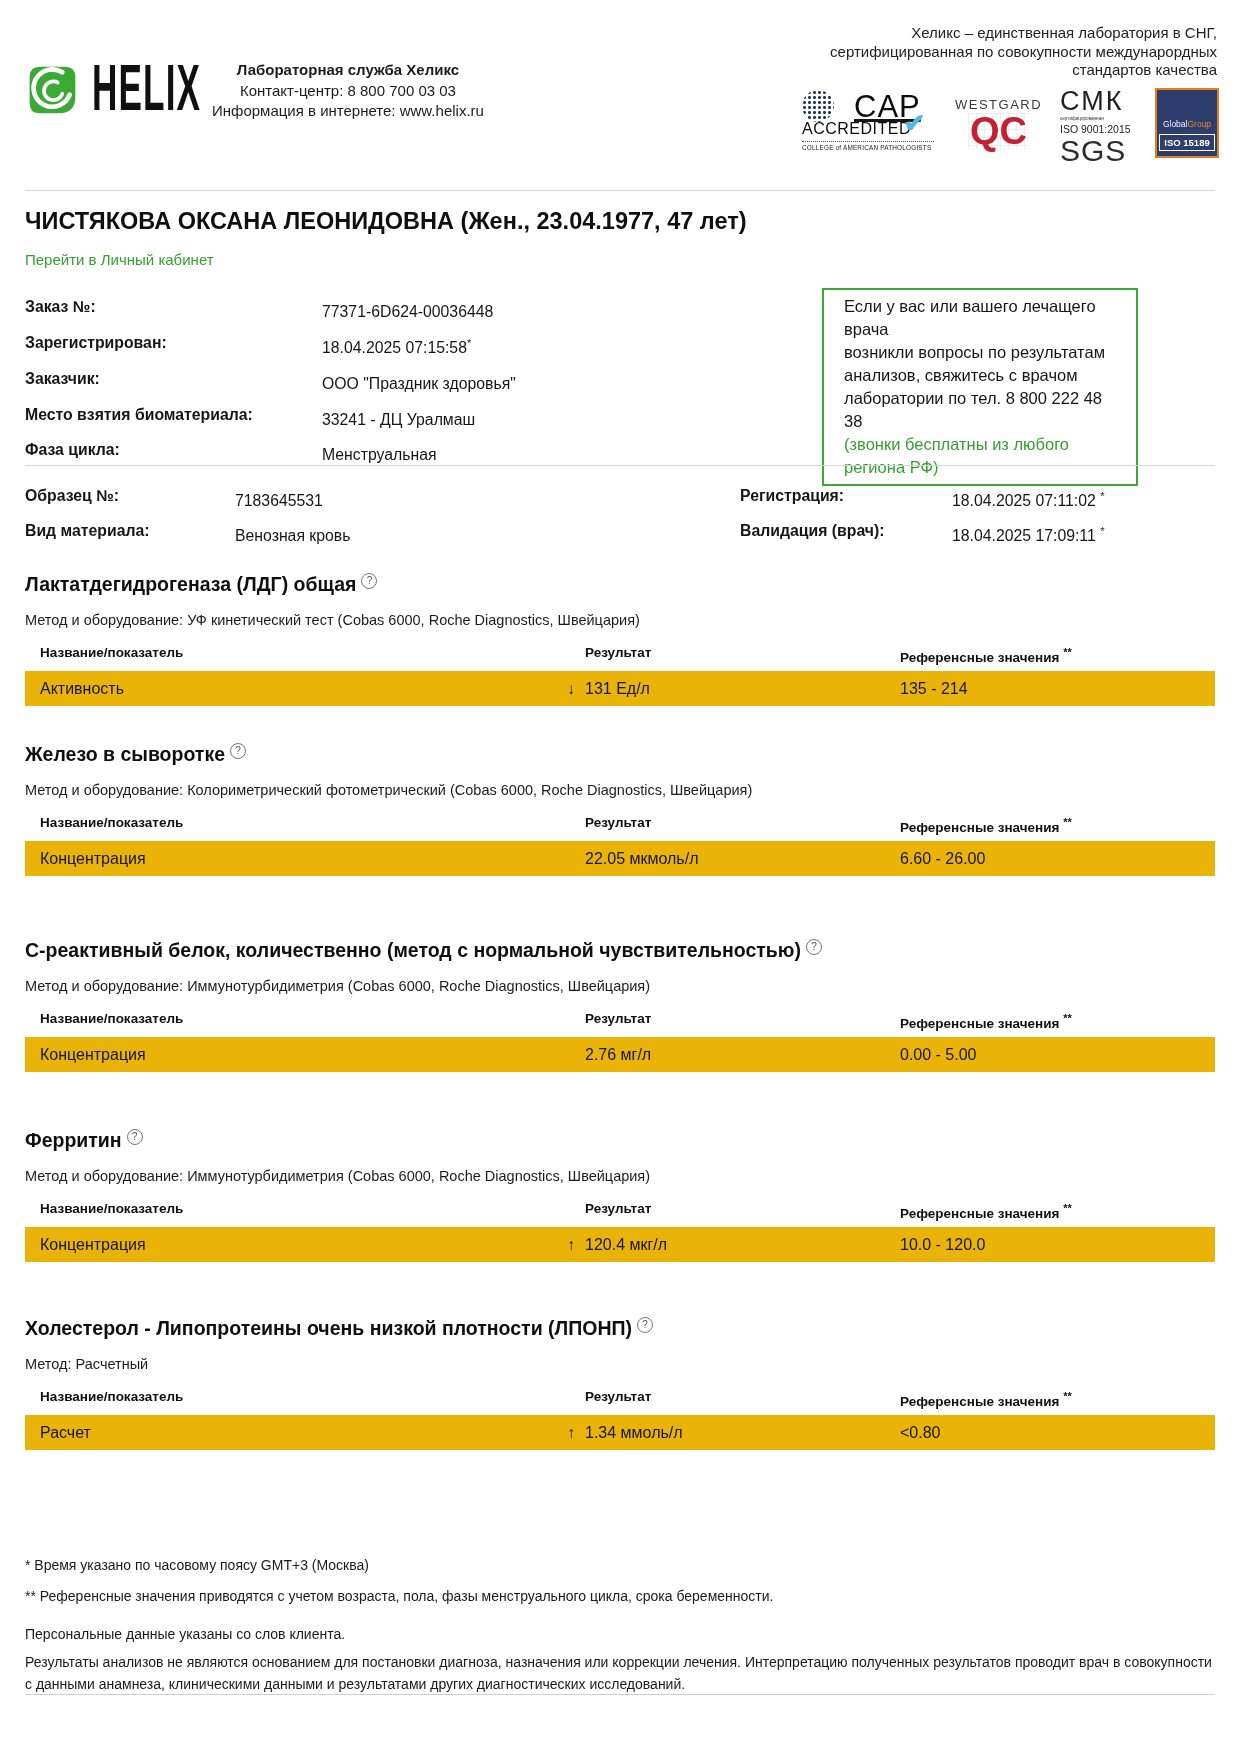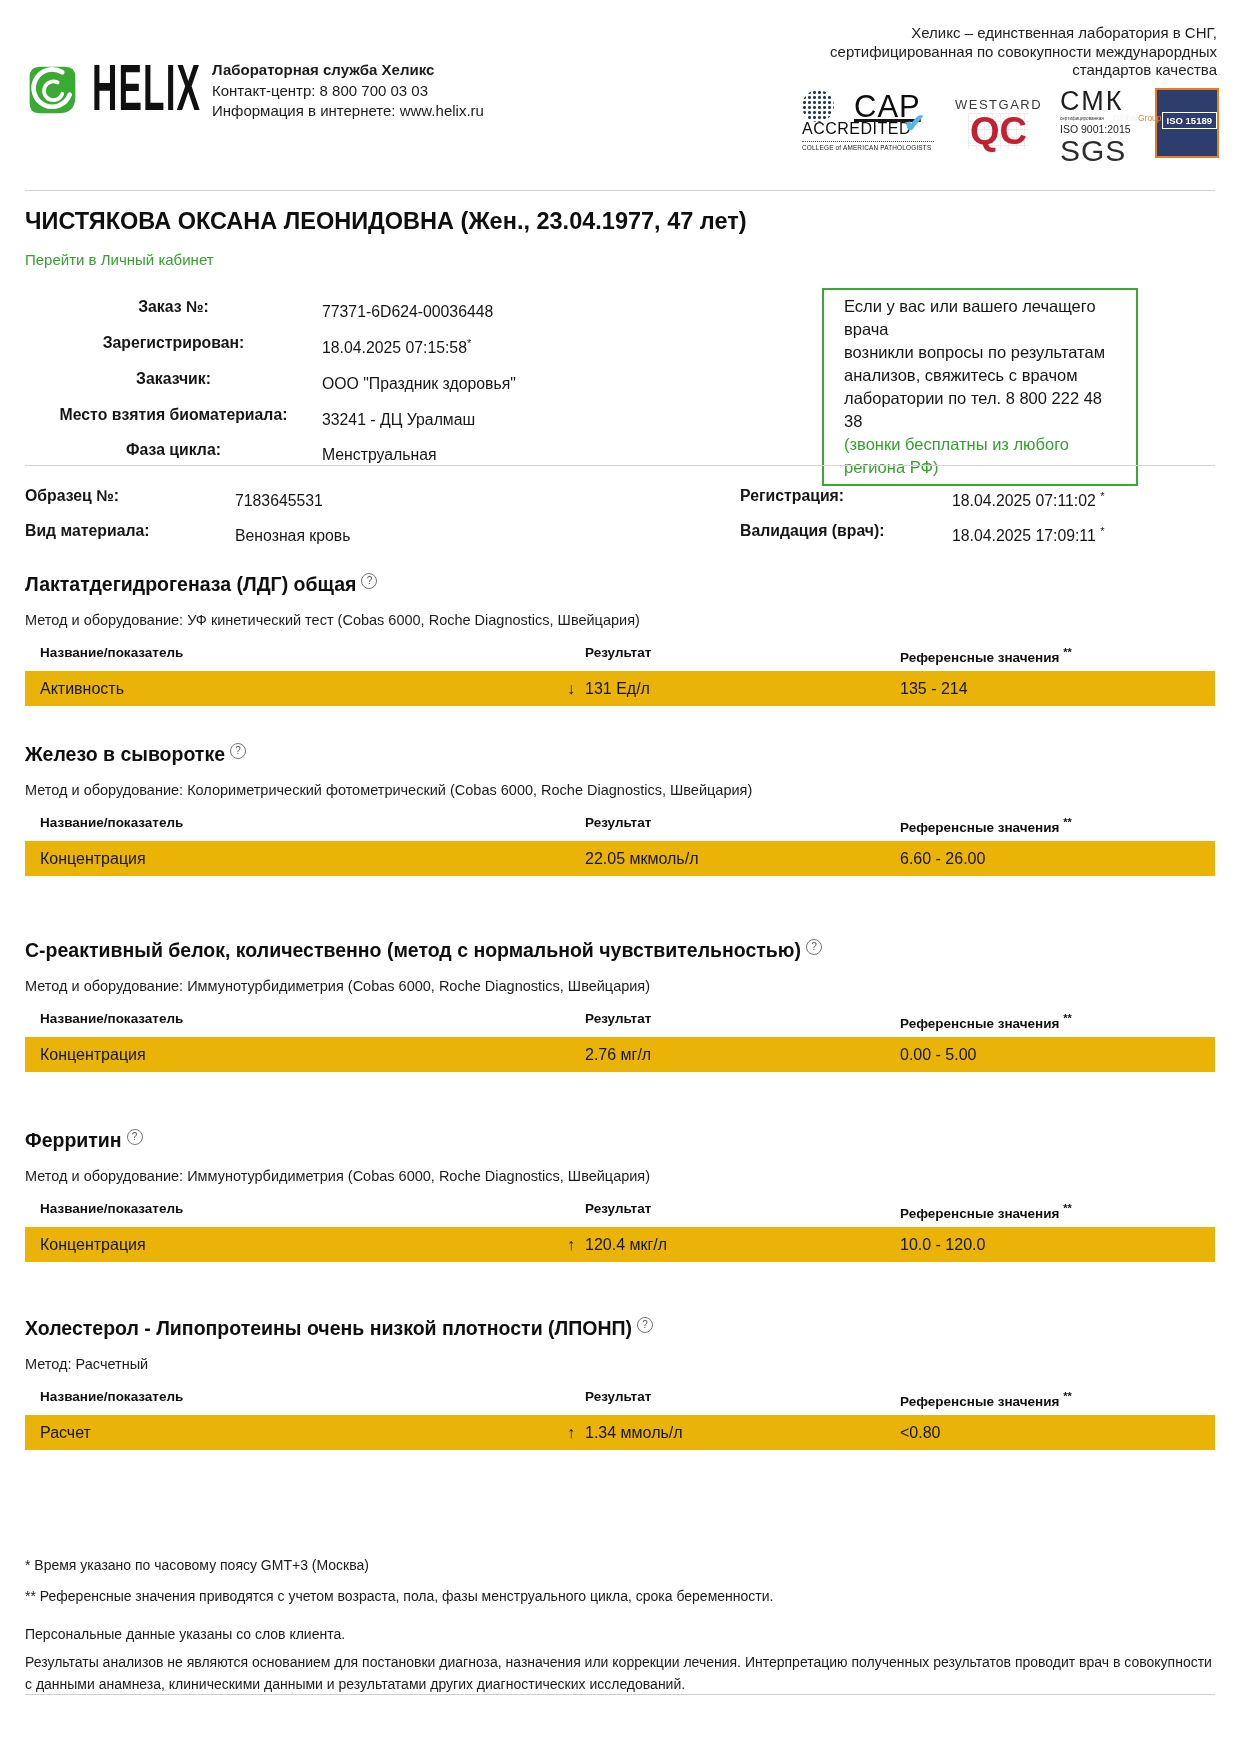--- a/index.html
+++ b/index.html
@@ -4,21 +4,21 @@
 <style>
   html,body{margin:0;padding:0;background:#fff;}
   .page{position:relative;width:1240px;height:1755px;background:#fff;overflow:hidden;
         font-family:"Liberation Sans",sans-serif;color:#161616;}
   .divider{position:absolute;left:25px;width:1190px;height:1px;background:#d4d4d4;}
 
   
   .logo-svg{position:absolute;left:24px;top:62px;}
   .logo-word{position:absolute;left:92px;top:56px;font-size:64px;font-weight:700;letter-spacing:2px;
              color:#101010;transform:scaleX(.55);transform-origin:left top;line-height:1;}
-  .lab-info{position:absolute;left:212px;top:60px;font-size:15px;line-height:20.5px;color:#1c1c1c;}
+  .lab-info{position:absolute;left:212px;top:60px;font-size:15px;line-height:20.5px;color:#1c1c1c;text-align:center;}
   .lab-info .b{font-weight:700;}
   .tagline{position:absolute;right:23px;top:24px;font-size:15px;line-height:18.5px;text-align:right;color:#222;}
 
   .cap{position:absolute;left:802px;top:90px;width:148px;}
   .cap-row1{display:flex;align-items:center;gap:20px;text-decoration:underline;}
   .cap-dots{width:32px;height:32px;border-radius:50%;flex:0 0 32px;
             background-image:radial-gradient(circle,#22365c 1.3px,transparent 1.6px);background-size:5px 5px;}
   .cap-big{font-size:31px;letter-spacing:1px;color:#0d0d0d;line-height:1;}
   .cap-row2{font-size:16px;letter-spacing:.5px;color:#0d0d0d;margin-top:-2px;position:relative;width:108px;}
   .cap-check{position:absolute;right:-16px;top:-12px;color:#56b7e6;font-size:26px;font-weight:700;}
@@ -27,31 +27,31 @@
   .wg-name{font-size:13px;letter-spacing:1.5px;color:#3a3a3a;}
   .wg-qc{font-size:38px;font-weight:700;color:#c32032;line-height:.95;margin-top:1px;
          background-image:linear-gradient(#ededed 1px,transparent 1px),linear-gradient(90deg,#ededed 1px,transparent 1px);
          background-size:8px 8px;display:inline-block;padding:0 2px;}
   .cmk{position:absolute;left:1060px;top:88px;line-height:1;color:#1e1e1e;}
   .cmk-big{font-size:27px;letter-spacing:2px;}
   .cmk-tiny{font-size:4.6px;margin-top:2px;color:#333;}
   .cmk-iso{font-size:10.5px;margin-top:2px;}
   .cmk-sgs{font-size:30px;letter-spacing:1px;margin-top:2px;font-weight:400;color:#2c2c2c;}
   .isobadge{position:absolute;left:1155px;top:88px;width:64px;height:70px;background:#2d3e6e;border:2px solid #e87c1e;
-            display:flex;align-items:center;justify-content:flex-end;padding-bottom:5px;box-sizing:border-box;}
+            display:flex;flex-direction:column;align-items:center;justify-content:flex-end;padding-bottom:5px;box-sizing:border-box;}
   .iso-gg{font-size:8.5px;margin-bottom:5px;}
   .iso-gg .ga{color:#f2f2f2;} .iso-gg .gb{color:#e8872e;}
   .iso-box{border:1.5px solid #fff;padding:2px 4px;font-size:9.5px;font-weight:700;color:#fff;white-space:nowrap;}
 
   
   .patient-title{position:absolute;left:25px;top:208px;font-size:23.5px;font-weight:700;color:#0f0f0f;}
   .cabinet-link{position:absolute;left:25px;top:251px;font-size:15px;color:#35a02f;cursor:pointer;}
   .order-block{position:absolute;left:25px;top:292px;font-size:15.8px;line-height:30.6px;}
   .info-row{display:flex;}
-  .order-block .lbl{font-weight:700;width:297px;flex:0 0 297px;text-align:center;}
+  .order-block .lbl{font-weight:700;width:297px;flex:0 0 297px;}
   .notice-box{position:absolute;left:822px;top:288px;width:316px;box-sizing:border-box;border:2px solid #3aaa35;
               padding:5px 20px;text-align:left;font-size:16.5px;line-height:23px;color:#161616;}
   .notice-box .green{color:#35a02f;}
   .notice-box .b{font-weight:400;}
 
   
   .sample-left{position:absolute;left:25px;top:481px;font-size:15.8px;line-height:30px;}
   .sample-left .lbl{font-weight:700;width:210px;flex:0 0 210px;}
   .sample-right{position:absolute;left:740px;top:481px;font-size:15.8px;line-height:30px;}
   .sample-right .lbl{font-weight:700;width:212px;flex:0 0 212px;}

